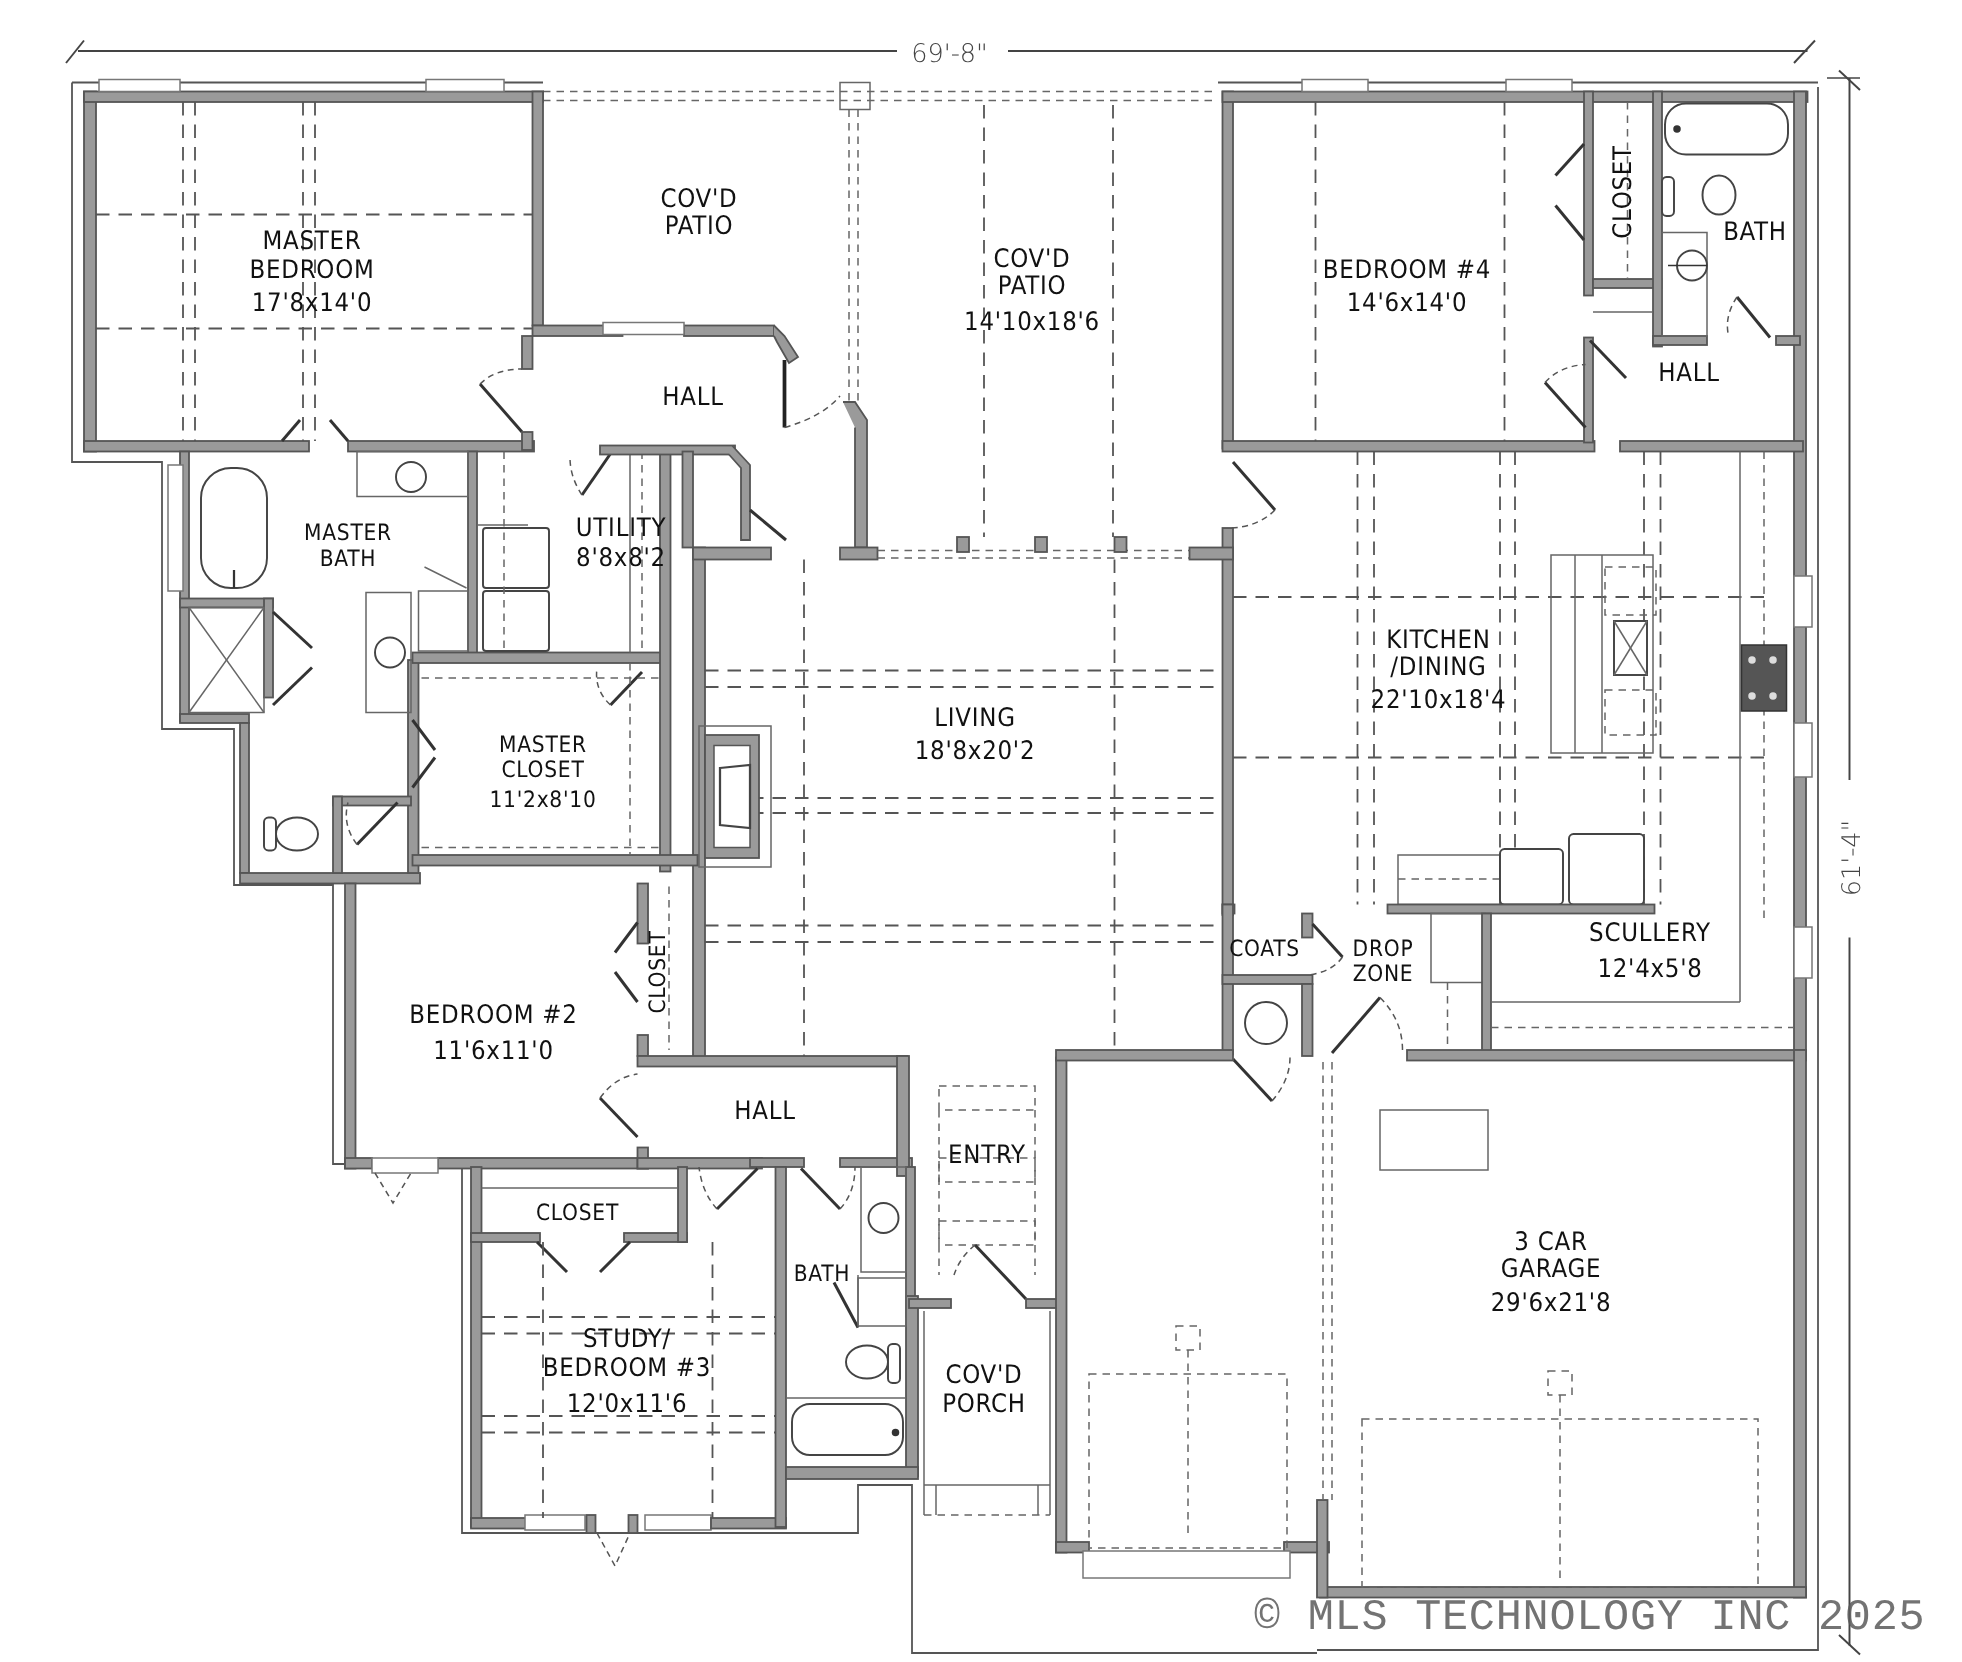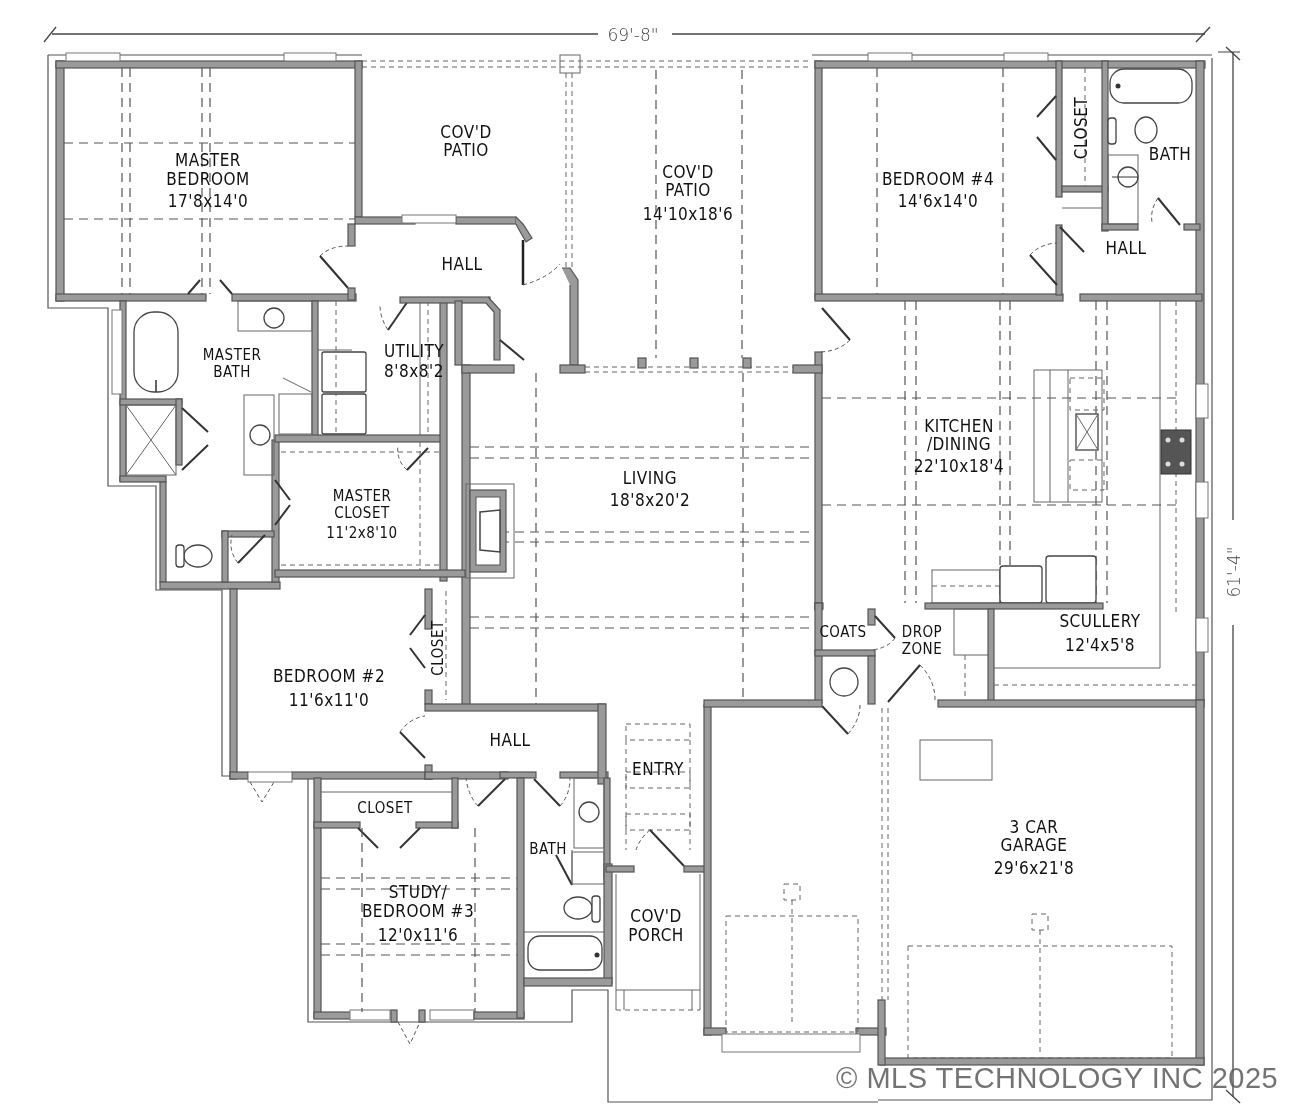--- a/index.html
+++ b/index.html
@@ -10,21 +10,21 @@
   .thin { fill: none; stroke: #666; stroke-width: 1; }
   .dash { fill: none; stroke: #555; stroke-width: 1.2; stroke-dasharray: 9 6; }
   .sdash { fill: none; stroke: #666; stroke-width: 1; stroke-dasharray: 5 4; }
   .door { fill: none; stroke: #333; stroke-width: 2; }
   .swing { fill: none; stroke: #555; stroke-width: 1; stroke-dasharray: 4 3; }
   .win { fill: #fff; stroke: #777; stroke-width: 1; }
   .fix { fill: #fff; stroke: #444; stroke-width: 1.3; }
   .lbl { font-family: "DejaVu Sans Condensed", "DejaVu Sans", sans-serif; fill: #111; font-size: 17px; letter-spacing: 0.5px; text-anchor: middle; }
   .lbl-sm { font-size: 15px; }
   .dim { font-family: "DejaVu Sans", sans-serif; fill: #444; font-size: 17px; text-anchor: middle; font-weight: 300; }
-  .wm { position: absolute; left: 836px; top: 1062px; font-family: Liberation Sans, sans-serif; font-size: 29px; color: rgba(90,90,90,0.85); letter-spacing: 0.5px; white-space: nowrap; }
+  .wm { position: absolute; left: 836px; top: 1062px; font-family: Liberation Mono, monospace; font-size: 29px; color: rgba(90,90,90,0.85); letter-spacing: 0.5px; white-space: nowrap; }
 </style>
 </head>
 <body>
 
 <svg id="plan" viewBox="0 0 1308 1108" xmlns="http://www.w3.org/2000/svg">
 
   <g>
     <line x1="52" y1="34" x2="598" y2="34" stroke="#444" stroke-width="1.3"></line>
     <line x1="672" y1="34" x2="1205" y2="34" stroke="#444" stroke-width="1.3"></line>
     <line x1="44" y1="42" x2="56" y2="27" stroke="#444" stroke-width="1.3"></line>

